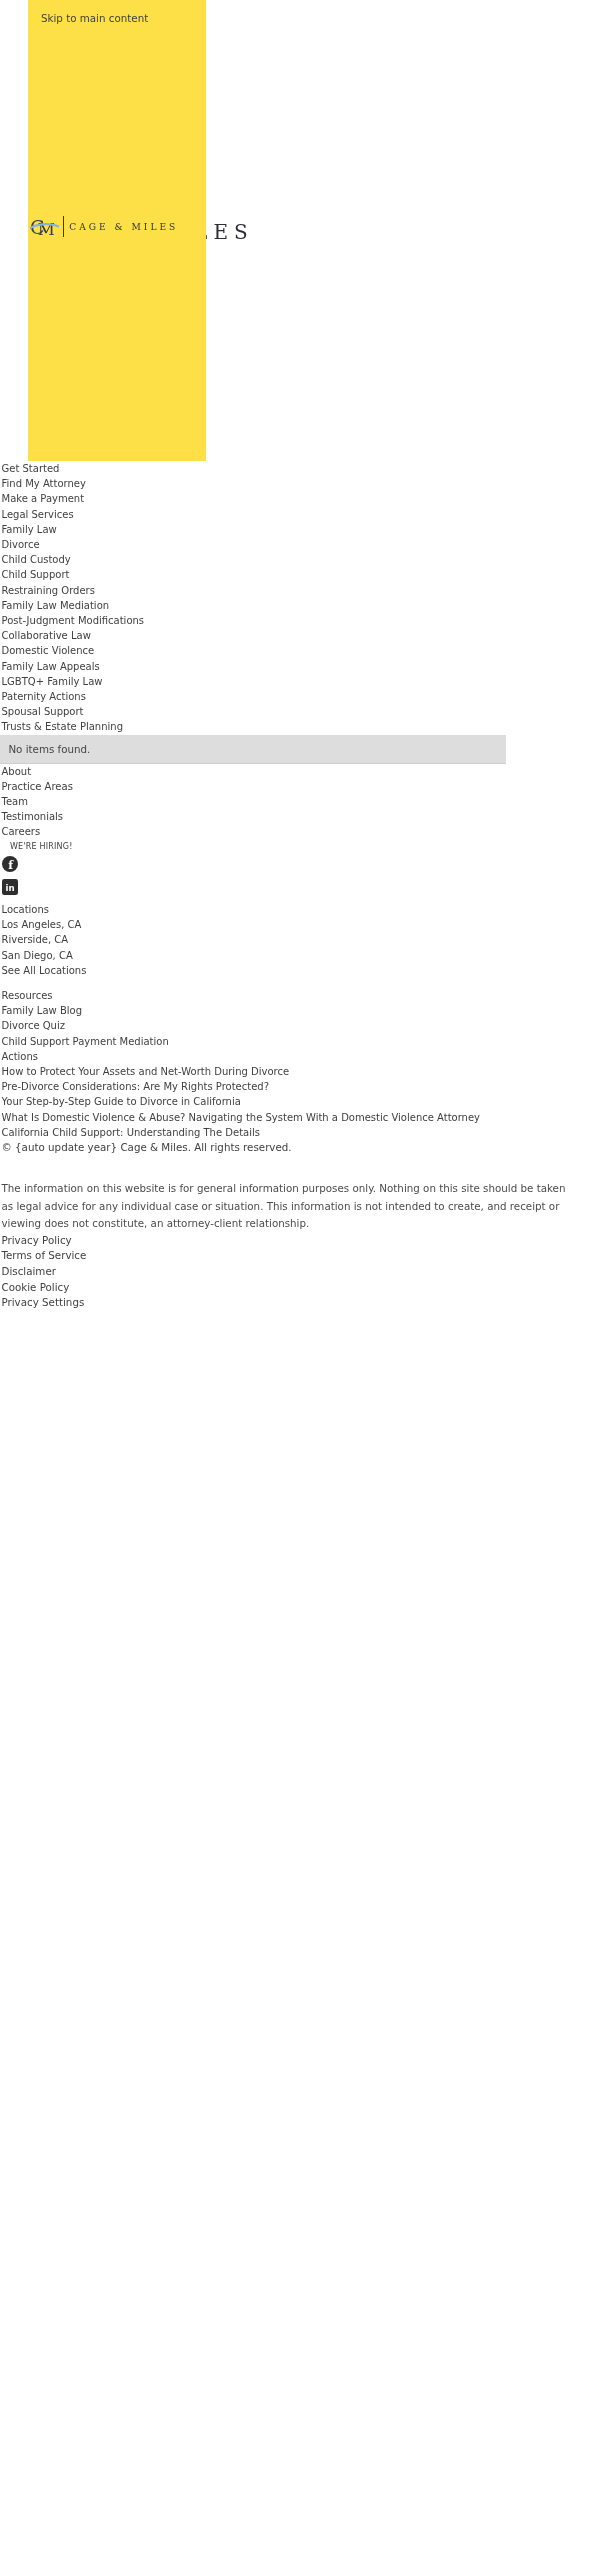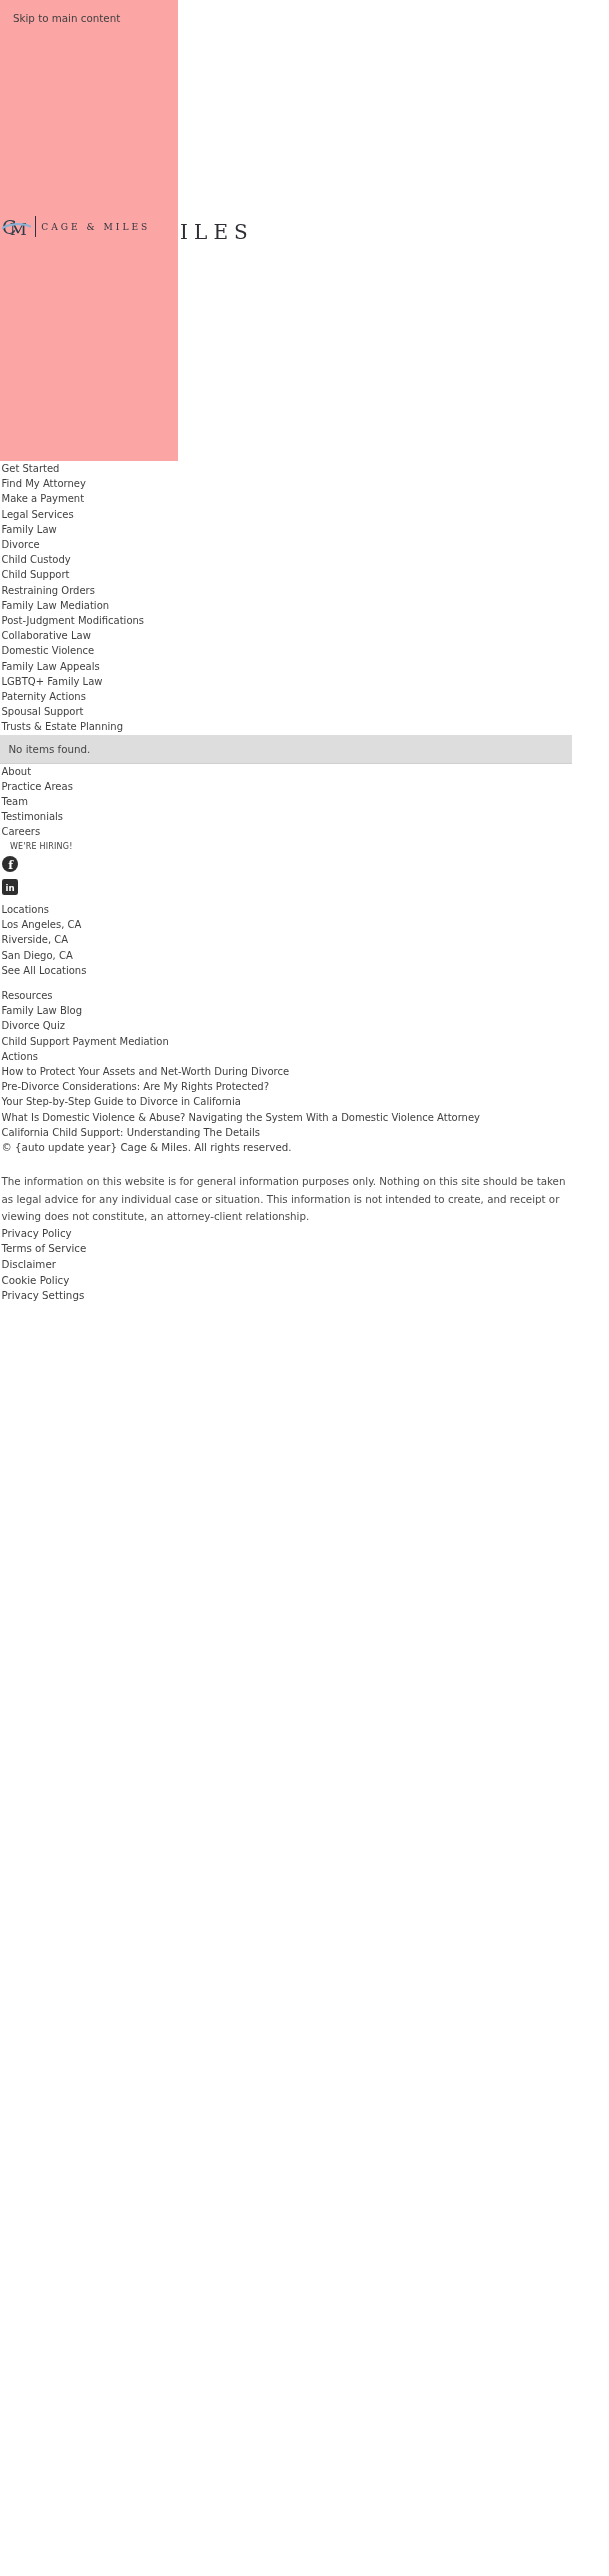--- a/index.html
+++ b/index.html
@@ -7,21 +7,22 @@
   body {
     width:610px; min-height:2576px; margin:0;
     font-family:"DejaVu Sans","Liberation Sans",sans-serif;
     color:#3f3f3f;
   }
   #page { position:relative; width:610px; }
 
   
   .gray-box {
     position:relative; width:178px; height:461px;
-    background:#fca5a5;
+    background:#fde047;
+    margin-left:28px;
   }
   .skip-link {
     display:inline-block; padding:12.2px 0 0 13px;
     font-size:10.3px; color:#3f3f3f; text-decoration:none; cursor:pointer;
   }
   .logo-row {
     position:absolute; left:1.5px; top:216px;
     display:flex; align-items:center; white-space:nowrap;
   }
   .logo-divider { width:0.8px; height:20.6px; background:#2b303a; margin:0 5.3px 0 4.6px; }
@@ -39,42 +40,42 @@
   
   .navlist a {
     display:block; padding-left:1.5px;
     font-size:10px; line-height:15.2px;
     color:#3f3f3f; text-decoration:none; cursor:pointer;
   }
   .mt5 { margin-top:10px; }
 
   
   .empty-bar {
-    height:29px; width:572px; background:#dddddd;
+    height:29px; width:506px; background:#dddddd;
     border-bottom:0.8px solid #d0d0d0;
     display:flex; align-items:center; padding-left:8.4px;
     font-size:10.3px; color:#454545;
   }
 
   
   .hiring-link {
     display:block; margin:2.3px 0 5.3px; padding-left:10px;
     font-size:8px; letter-spacing:0.2px; color:#3f3f3f;
     text-decoration:none; cursor:pointer;
   }
 
   
   .social { padding-left:1.5px; margin-bottom:6.1px; }
   .social a { display:block; width:16px; height:16px; margin-bottom:6.9px; cursor:pointer; }
   .social svg { display:block; }
 
   
   .copyright { font-size:10.3px; line-height:15.2px; padding-left:1.5px; color:#3f3f3f; }
   .legal-para {
-    margin-top:18px; max-width:570px; padding-left:1.5px;
+    margin-top:25px; max-width:570px; padding-left:1.5px;
     font-size:10.3px; line-height:17.5px; color:#4b4b4b;
   }
   .footer-links a {
     display:block; padding-left:1.5px;
     font-size:10.3px; line-height:15.6px;
     color:#3f3f3f; text-decoration:none; cursor:pointer;
   }
 </style>
 </head>
 <body>

